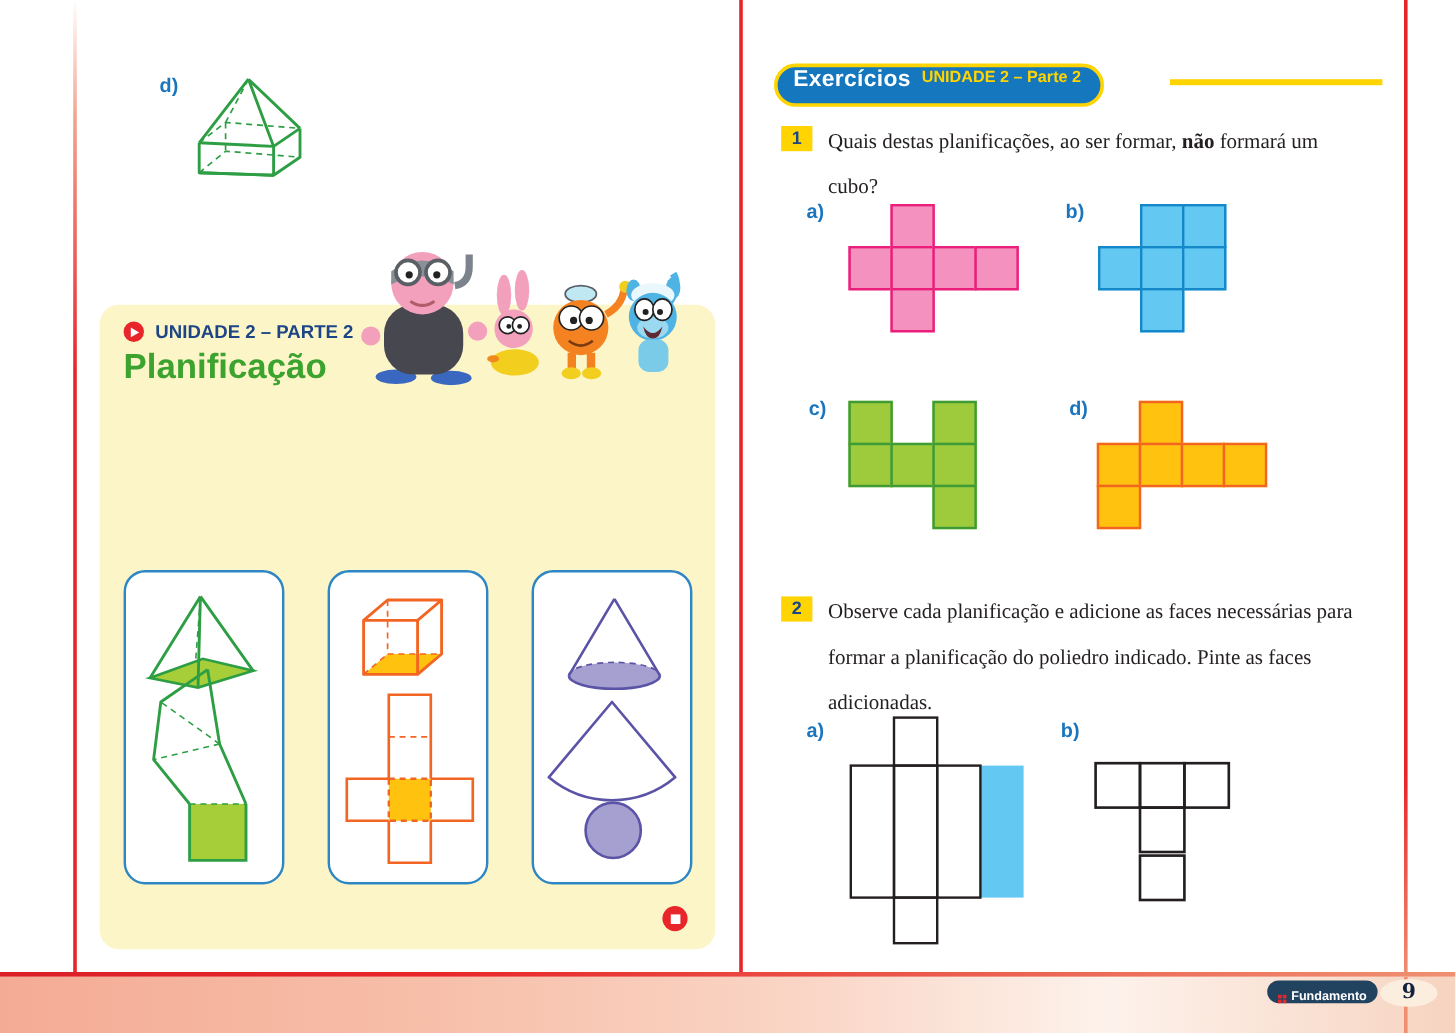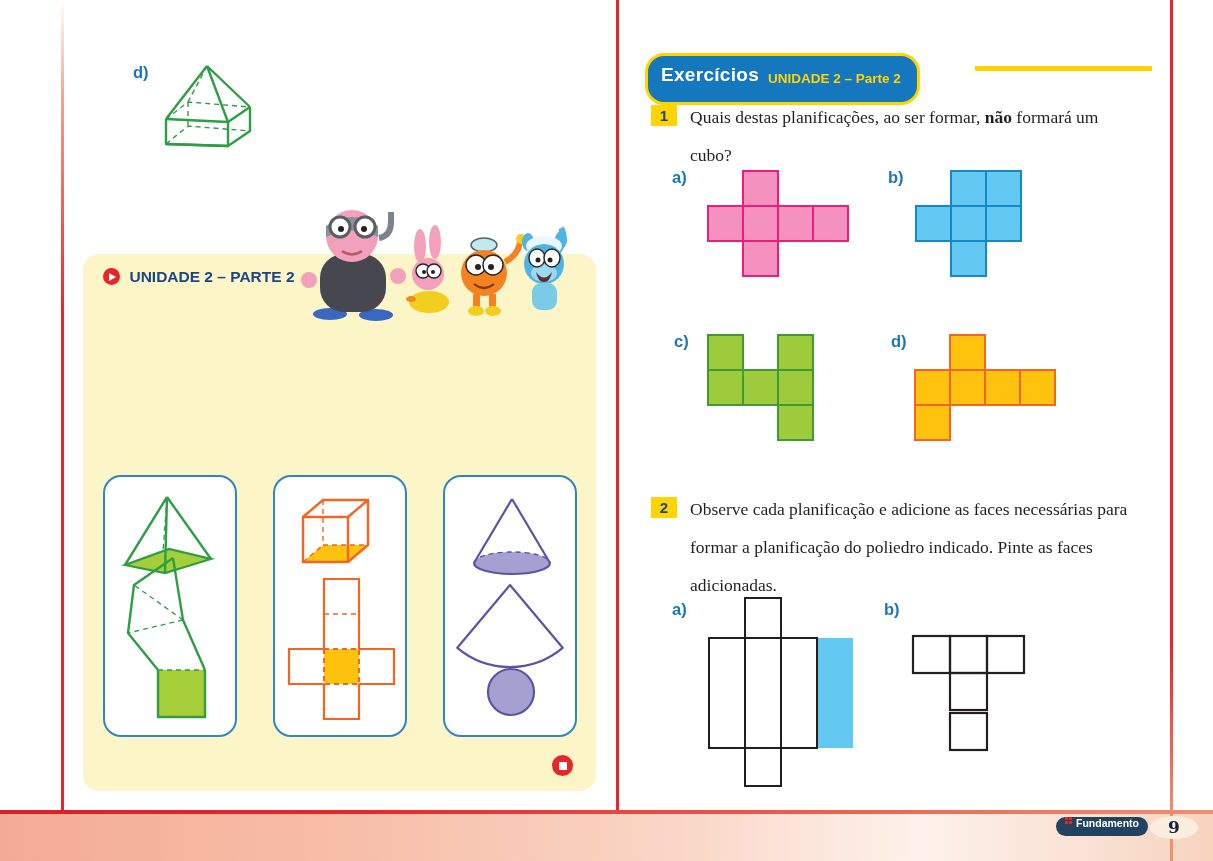--- a/index.html
+++ b/index.html
@@ -8,25 +8,25 @@
   .abs{position:absolute;}
   .serif{font-family:"Liberation Serif","DejaVu Serif",serif;font-size:17.5px;line-height:38px;color:#231F20;}
   .opt-label{color:#1B75BC;font-weight:bold;font-size:16.5px;}
   .q-badge{width:26px;height:21px;background:#FFD400;color:#1C4586;font-weight:bold;font-size:15px;
            text-align:center;line-height:21px;}
   .vline{width:3px;}
   .net-cell{position:absolute;box-sizing:border-box;}
   .card{position:absolute;top:475px;width:134px;height:262px;background:#fff;border:2.5px solid #2E86C4;
         border-radius:18px;box-sizing:border-box;}
   .pill{position:absolute;left:645px;top:53px;height:30px;background:#1577BE;border:3px solid #FFD400;
-        border-radius:19px;display:flex;align-items:flex-end;gap:9px;padding:0 16px 16px 13px;}
+        border-radius:19px;display:flex;align-items:flex-start;gap:9px;padding:0 16px 0 13px;}
   .pill .ex{color:#ffffff;font-weight:bold;font-size:19px;letter-spacing:.3px;}
   .pill .un{color:#FFD400;font-weight:bold;font-size:13.5px;}
   .brand-pill{position:absolute;left:1056px;top:817px;height:19px;background:#21435F;border-radius:10px;
-        display:flex;align-items:flex-start;gap:4px;padding:0 9px;}
+        display:flex;align-items:flex-end;gap:4px;padding:0 9px;}
   .brand-pill span{color:#fff;font-weight:bold;font-size:10.5px;}
   .grid-icon{display:inline-block;width:7px;height:7px;
      background:linear-gradient(#E8262A,#E8262A),linear-gradient(#E8262A,#E8262A),linear-gradient(#E8262A,#E8262A),linear-gradient(#E8262A,#E8262A);
      background-size:3px 3px;background-position:0 0,4px 0,0 4px,4px 4px;background-repeat:no-repeat;}
   .play-btn{width:17px;height:17px;border-radius:50%;background:#E8262A;position:relative;display:inline-block;vertical-align:-3px;}
   .play-btn::after{content:"";position:absolute;left:6px;top:4.5px;border-left:7px solid #fff;
      border-top:4px solid transparent;border-bottom:4px solid transparent;}
   .stop-btn{position:absolute;left:552px;top:755px;width:21px;height:21px;border-radius:50%;background:#E8262A;}
   .stop-btn::after{content:"";position:absolute;left:6.5px;top:6.5px;width:8px;height:8px;background:#fff;}
 </style>
@@ -106,20 +106,21 @@
     <circle cx="246" cy="54" r="2.5" fill="#222"></circle>
       <circle cx="258" cy="54" r="2.5" fill="#222"></circle>
     <path d="M244 66 q8 11 16 0 q-2 10 -8 10 q-6 0 -8 -10 z" fill="#5E2A33"></path>
     <rect x="240" y="77" width="25" height="27" rx="9" fill="#79CBE8"></rect>
   </svg>
 
   <div class="abs" style="left:103px;top:268px;">
     <span class="play-btn"></span>
     <span style="color:#1C4586;font-weight:bold;font-size:15.5px;margin-left:5px;">UNIDADE 2 – PARTE 2</span>
   </div>
+  <div class="abs" style="left:103px;top:290px;color:#3CA32F;font-weight:bold;font-size:29px;">Planificação</div>
 
 
   <div class="card" style="left:103px;">
     <svg width="129" height="257" viewBox="0 0 129 257">
       <polygon points="20,88 60,96 106,82 64,72" fill="#A6CE39" stroke="#2E9E44" stroke-width="2.2"></polygon>
       <path d="M62 20 L20 88 M62 20 L60 96 M62 20 L106 82" stroke="#2E9E44" stroke-width="2.4" fill="none"></path>
       <path d="M62 22 L58 74" stroke="#2E9E44" stroke-width="1.3" stroke-dasharray="5,4" fill="none"></path>
       <rect x="53" y="193" width="47" height="47" fill="#A6CE39" stroke="none"></rect>
       <path d="M53 193 L53 240 L100 240 L100 193" fill="none" stroke="#2E9E44" stroke-width="2.4"></path>
       <path d="M68 81 L29 108 L23 156 L53 193 M68 81 L78 143 L100 193" fill="none" stroke="#2E9E44" stroke-width="2.4" stroke-linejoin="round"></path>

